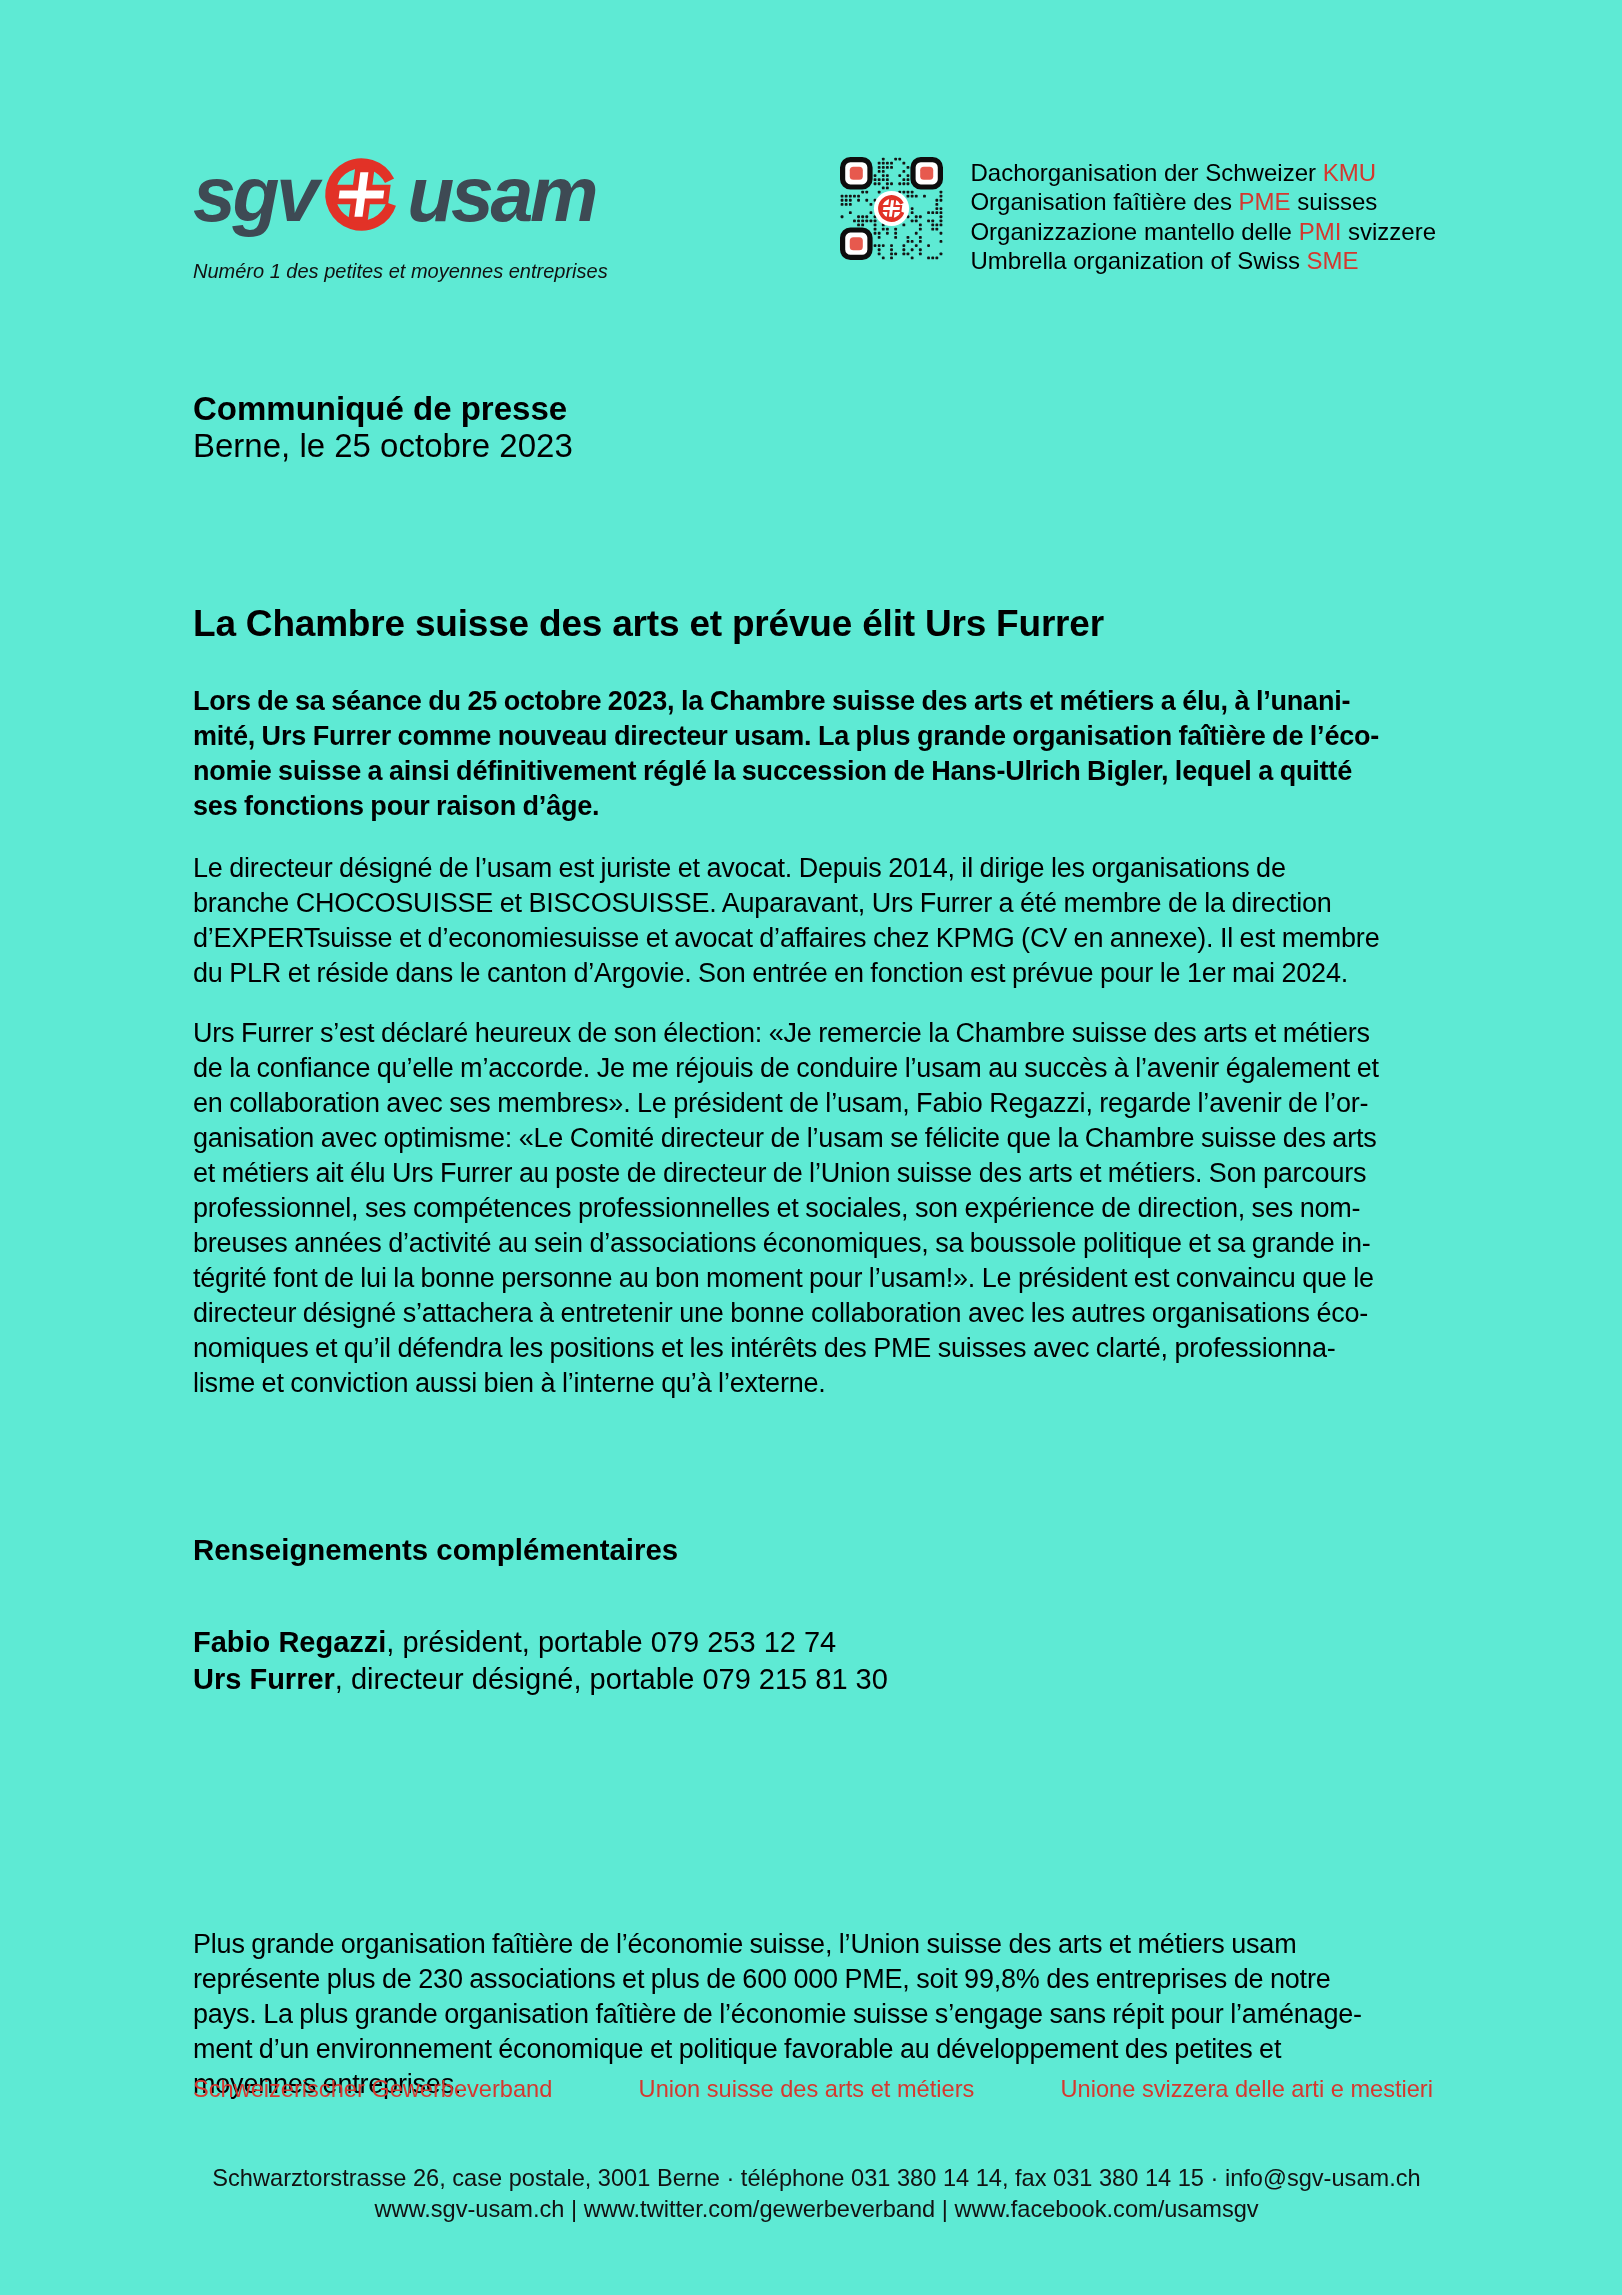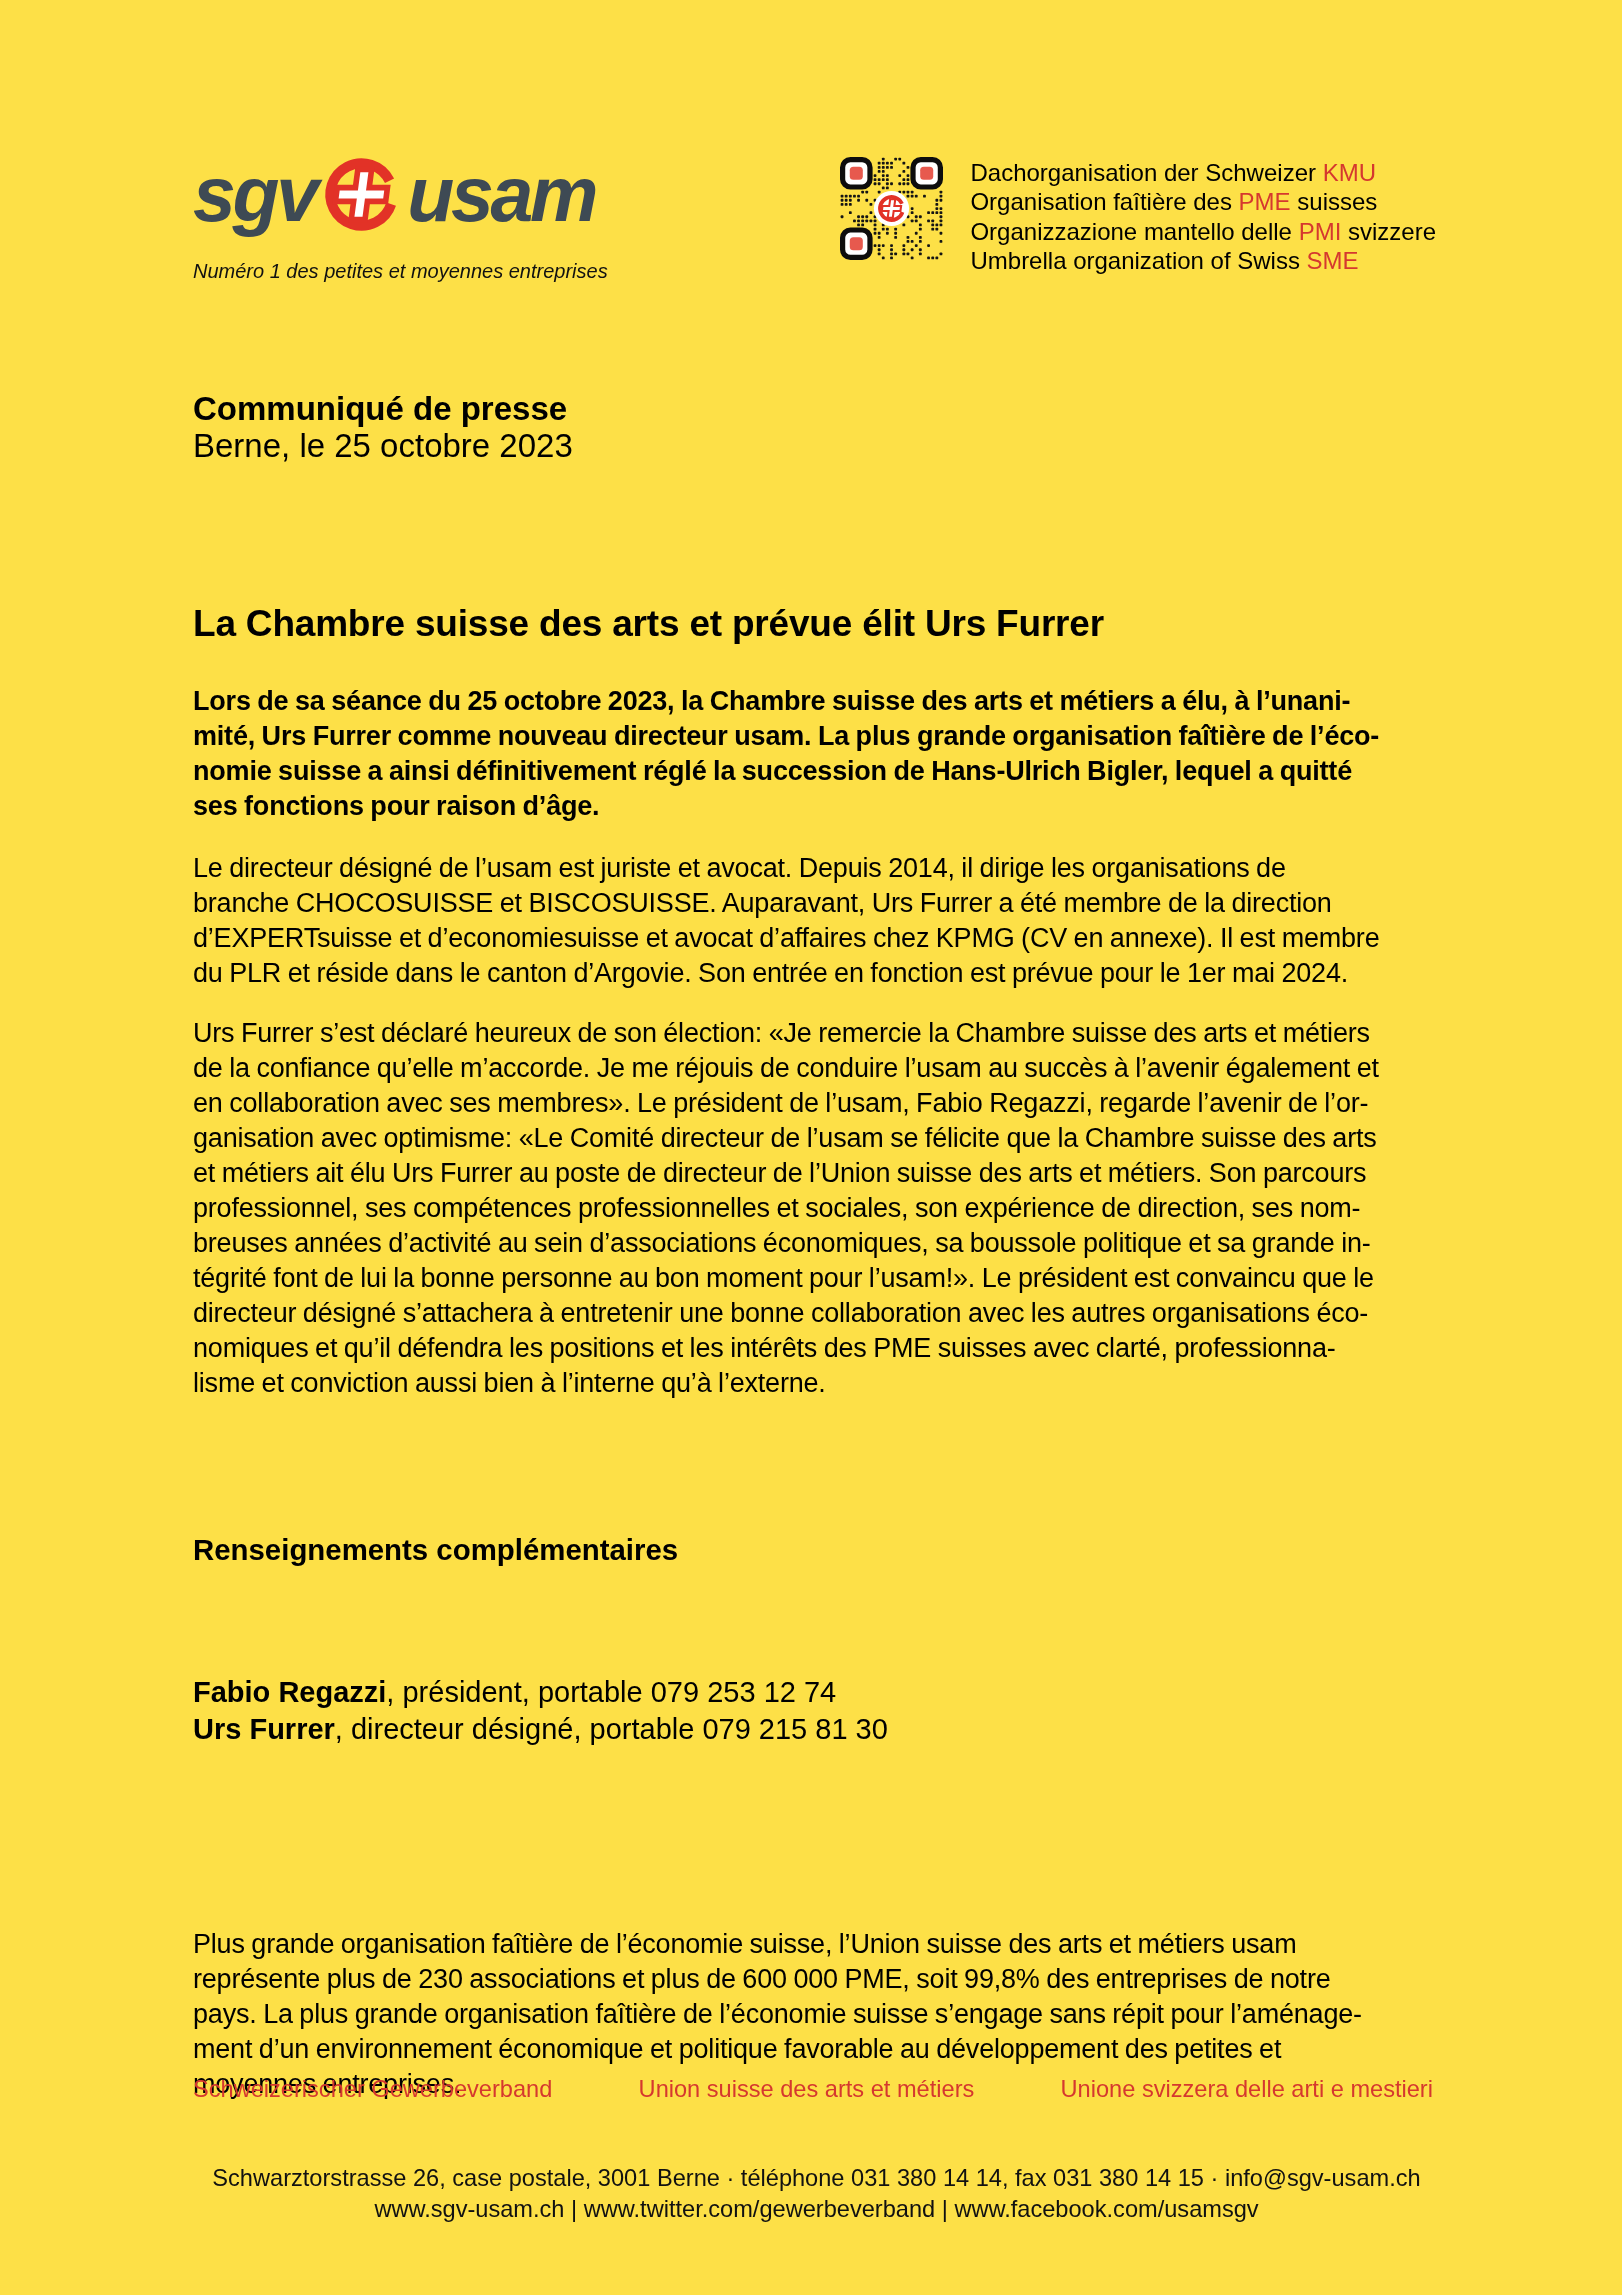--- a/index.html
+++ b/index.html
@@ -1,21 +1,21 @@
 <!DOCTYPE html>
 <html style="font-size:10.5px"><head>
 <meta charset="utf-8">
 <style>
   * { margin: 0; padding: 0; box-sizing: border-box; }
   html, body { background: #ffffff; }
   .page {
     position: relative;
     width: 1622px;
     height: 2295px;
-    background: #fde047;
+    background: #5eead4;
     font-family: "Liberation Sans", "DejaVu Sans", sans-serif;
     color: #000000;
     overflow: hidden;
     --logo_slate: #3e4a54;
     --logo_red: #e23227;
     --accent_red: #d5382f;
     --qr_red: #e7594e;
     --qr_black: #0d0d0d;
   }
   .abs { position: absolute; left: 193px; width: 1247px; }
@@ -37,21 +37,21 @@
 
   
   .headline { top: 603px; font-size: 37px; font-weight: bold; letter-spacing: -0.2px; }
   .para { white-space: pre-line; font-size: 27px; line-height: 35px; letter-spacing: -0.2px; word-spacing: -0.7px; }
   .lead  { top: 684px; font-weight: bold; }
   .body1 { top: 851px; }
   .body2 { top: 1016px; }
 
   
   .contact-heading { top: 1533px; font-size: 29.4px; font-weight: bold; }
-  .contacts { top: 1674px; font-size: 29px; line-height: 37px; }
+  .contacts { top: 1624px; font-size: 29px; line-height: 37px; }
   .contact-name { font-weight: bold; }
 
   
   .boiler { top: 1927px; }
 
   
   .footer-orgs { top: 2076px; right: 189px; width: auto; display: flex; justify-content: space-between; color: var(--accent_red); font-size: 23.6px; }
   .footer-lines { top: 2119px; text-align: center; font-size: 23.6px; line-height: 31px; color: #111111; margin-top: 44px; }
 
   

